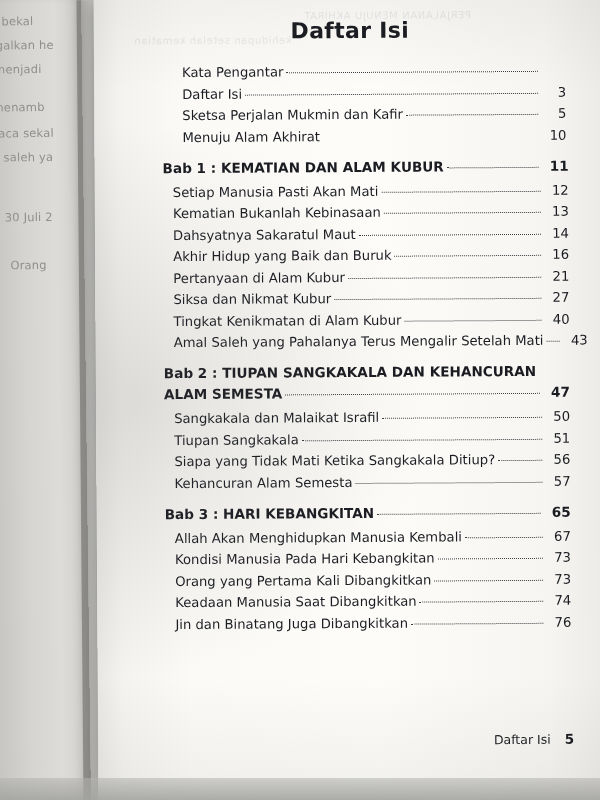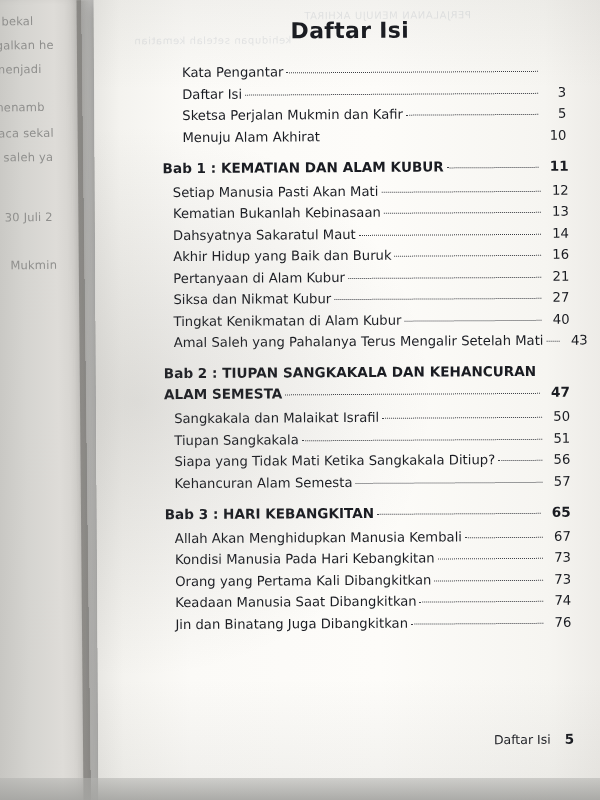--- a/index.html
+++ b/index.html
@@ -211,21 +211,21 @@
 <div id="photo">
 
   <div id="left-page">
     <div class="lt" style="left:12px; top:18px;">bekal</div>
     <div class="lt" style="left:6px;  top:42px;">galkan he</div>
     <div class="lt" style="left:4px;  top:66px;">menjadi</div>
     <div class="lt" style="left:2px;  top:104px;">menamb</div>
     <div class="lt" style="left:0px;  top:130px;">baca sekal</div>
     <div class="lt" style="left:-2px; top:154px;">al saleh ya</div>
     <div class="lt" style="left:-2px; top:214px;">a, 30 Juli 2</div>
-    <div class="lt" style="left:18px; top:262px;">Mukmin</div>
+    <div class="lt" style="left:18px; top:262px;">Orang</div>
   </div>
 
   <div id="gutter"></div>
 
   <div id="page">
 
     <div class="bleed" style="left:210px; top:20px;">PERJALANAN MENUJU AKHIRAT</div>
     <div class="bleed" style="left:40px; top:44px;">kehidupan setelah kematian</div>
 
     <div id="content">

